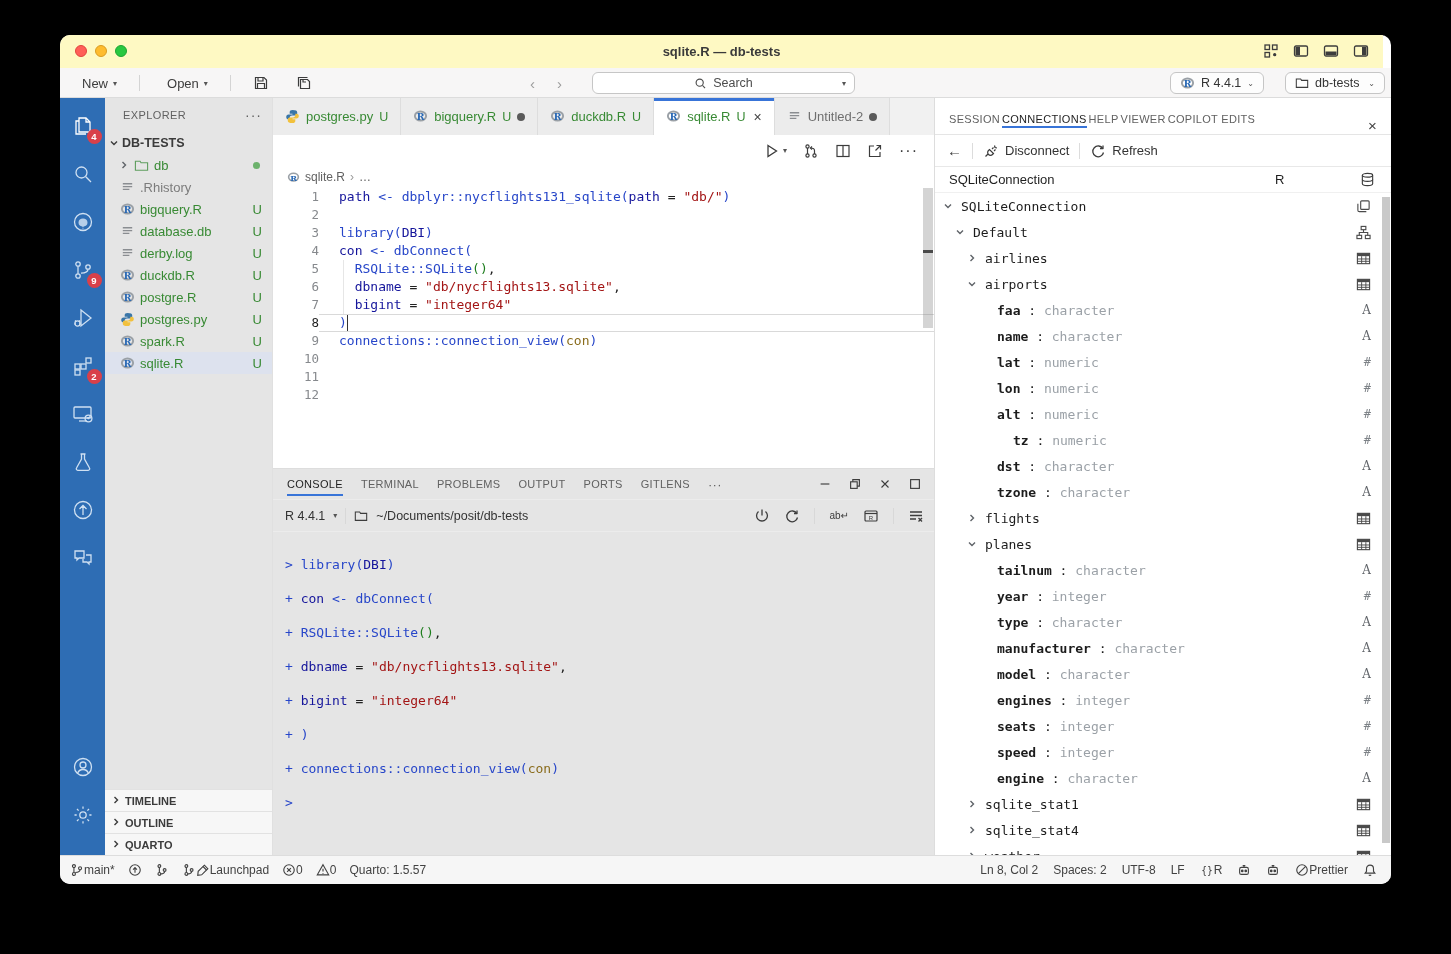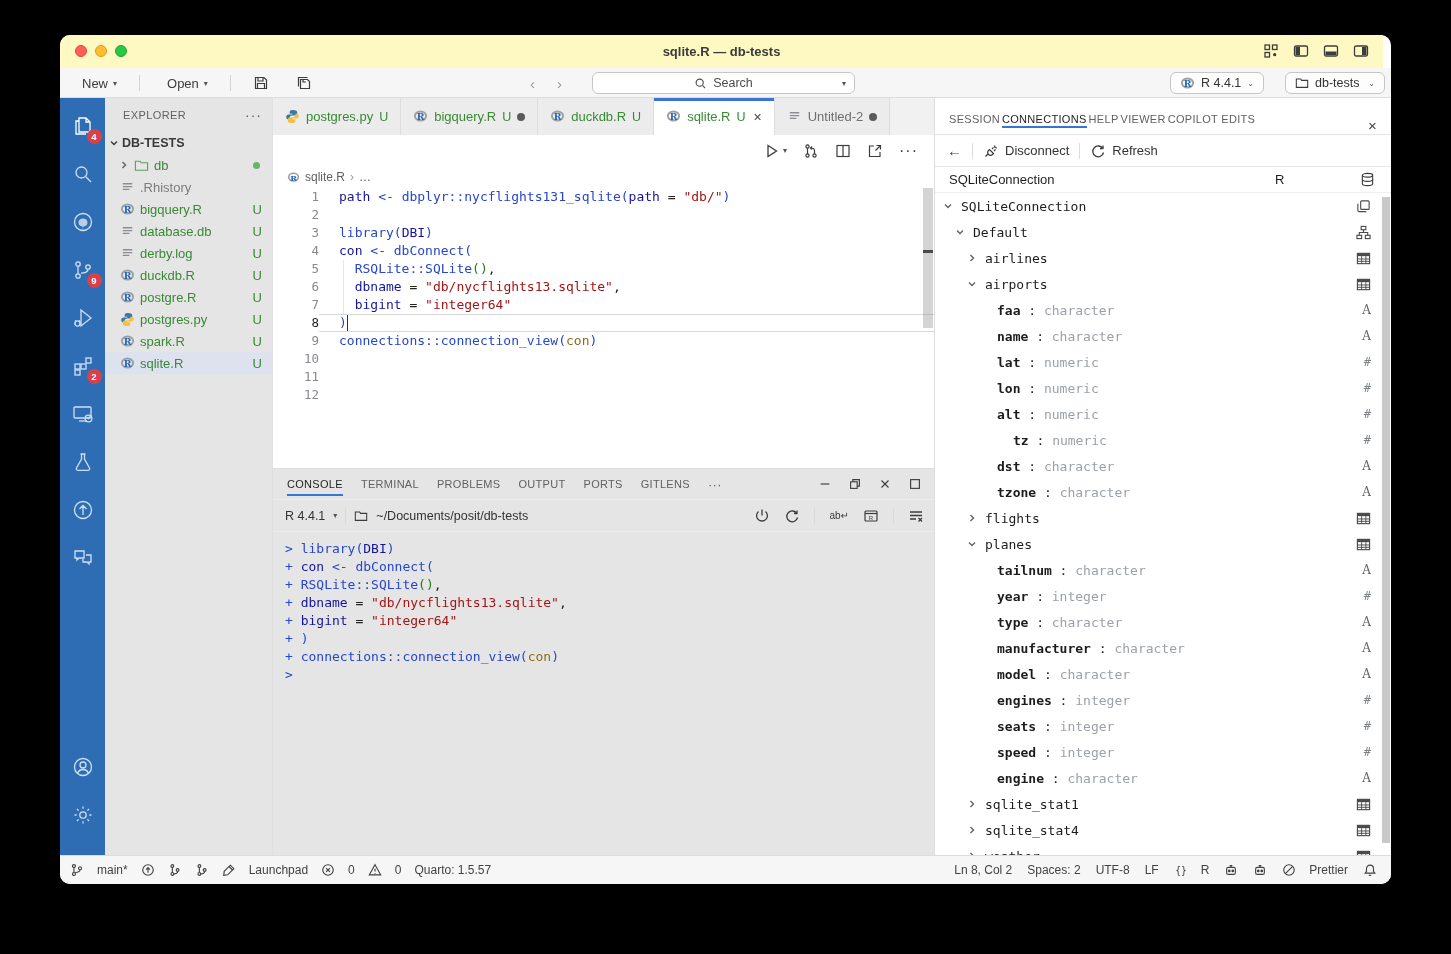--- a/index.html
+++ b/index.html
@@ -93,21 +93,21 @@
   .ptab.active::after { content:""; position:absolute; left:0; right:0; bottom:3px; height:2px; background:#3874d8; }
   .ptab-more { color:#616161; font-size:13px; }
   .console-winbtns { position:absolute; right:12px; display:flex; gap:16px; color:#3c3c3c; font-size:13px; align-items:center; }
   .console-winbtns .ic svg{ width:14px; height:14px; }
   .console-session { height:33px; border-top:1px solid #ececec; border-bottom:1px solid #ececec; display:flex; align-items:center; padding:0 12px; gap:8px; font-size:12.5px; color:#333; flex:none; position:relative; }
   .console-session .sep { width:1px; height:16px; background:#d8d8d8; }
   .cs-icons { position:absolute; right:10px; display:flex; gap:14px; align-items:center; color:#3c3c3c; }
   .cs-icons .ic svg { width:16px; height:16px; }
   .cs-icons .sep { width:1px; height:16px; background:#d8d8d8; }
   .console-out { flex:1; padding:8px 0 0 12px; font-family:"DejaVu Sans Mono", monospace; font-size:13px; }
-  .con-row { height:18px; line-height:18px; white-space:pre; }
+  .con-row { height:18px; line-height:18px; white-space:pre;margin-top:16px; }
 
   
   .rightpanel { width:456px; flex:none; background:#fff; position:relative; display:flex; flex-direction:column; }
   .rp-tabs { height:37px; border-bottom:1px solid #e5e5e5; display:flex; align-items:flex-end; gap:2px; padding:0 14px; font-size:11px; letter-spacing:.3px; color:#616161; flex:none; }
   .rp-tabs .ptab.active::after { bottom:6px; }
   .rp-close { margin-left:auto; font-size:15px; color:#444; }
   .rp-toolbar { height:32px; border-bottom:1px solid #e8e8e8; display:flex; align-items:center; gap:10px; padding:0 12px; font-size:13px; color:#333; flex:none; }
   .rp-toolbar .sep { width:1px; height:16px; background:#dcdcdc; }
   .rp-toolbar .ic svg { width:16px; height:16px; }
   .rp-toolbar .act { display:flex; align-items:center; gap:6px; }
@@ -125,21 +125,21 @@
   .trow .ricon svg { width:15px; height:15px; }
   .trow .ricon.txt { font-family:"DejaVu Serif", serif; font-size:12px; color:#5f6368; }
   .trow .ricon.hash { font-family:"DejaVu Sans Mono", monospace; font-size:12px; color:#7d8287; }
   .rp-scroll { position:absolute; right:0; top:0; bottom:0; width:10px; }
   .rp-thumb { position:absolute; right:1px; top:4px; bottom:12px; width:8px; background:#c9c9c9; border-radius:0; }
 
   
   .statusbar { position:absolute; left:0; bottom:0; right:0; height:29px; background:#f6f6f6; border-top:1px solid #ddd; display:flex; align-items:center; font-size:12px; color:#424242; }
   .st-left { display:flex; align-items:center; gap:13px; padding-left:10px; }
   .st-right { margin-left:auto; display:flex; align-items:center; gap:15px; padding-right:14px; }
-  .st-item { display:flex; align-items:center; gap:13px; }
+  .st-item { display:flex; align-items:center; gap:0; }
   .st-item svg { width:14px; height:14px; display:block; }
   .chevsvg { width:10px; height:10px; }
 </style>
 </head>
 <body>
 
 <div class="screen">
   <div class="window">
 
     <div class="titlebar">
@@ -443,20 +443,40 @@
             </div>
             <div class="fitem selected">
               <span class="fic ic">
                 <svg viewBox="0 0 16 16">
                   <ellipse cx="8" cy="7.5" rx="6" ry="4.8" fill="none" stroke="#9aa0a6" stroke-width="2"></ellipse>
                   <text x="8.2" y="12" font-size="10" font-weight="bold" fill="#2767b3" text-anchor="middle" font-family="DejaVu Serif">R</text>
                 </svg>
               </span>
               <span>sqlite.R</span>
               <span class="ubadge">U</span>
+            </div>
+          </div>
+        <div class="sb-sections" id="sb-sections">
+            <div class="sb-sec">
+              <span class="chev" style="color: rgb(59, 59, 59);"><svg viewBox="0 0 10 10" width="10" height="10">
+                  <path d="M3.5 2 L6.5 5 L3.5 8" fill="none" stroke="currentColor" stroke-width="1.4"></path>
+                </svg></span>
+              <span>TIMELINE</span>
+            </div>
+            <div class="sb-sec">
+              <span class="chev" style="color: rgb(59, 59, 59);"><svg viewBox="0 0 10 10" width="10" height="10">
+                  <path d="M3.5 2 L6.5 5 L3.5 8" fill="none" stroke="currentColor" stroke-width="1.4"></path>
+                </svg></span>
+              <span>OUTLINE</span>
+            </div>
+            <div class="sb-sec">
+              <span class="chev" style="color: rgb(59, 59, 59);"><svg viewBox="0 0 10 10" width="10" height="10">
+                  <path d="M3.5 2 L6.5 5 L3.5 8" fill="none" stroke="currentColor" stroke-width="1.4"></path>
+                </svg></span>
+              <span>QUARTO</span>
             </div>
           </div>
       </div>
 
       <div class="center">
         <div class="tabstrip" id="tabstrip">
             <div class="etab">
               <span class="fic ic">
                 <svg viewBox="0 0 16 16">
                   <path d="M8 1C6 1 5 1.9 5 3.2V5h3v.8H3.8C2.2 5.8 1.3 6.9 1.3 8.5S2.2 11 3.8 11H5V9.3C5 8 6.1 7 7.5 7H11c1.2 0 2-.9 2-2V3.2C13 1.9 11.5 1 8 1z" fill="#3a76a8"></path>

